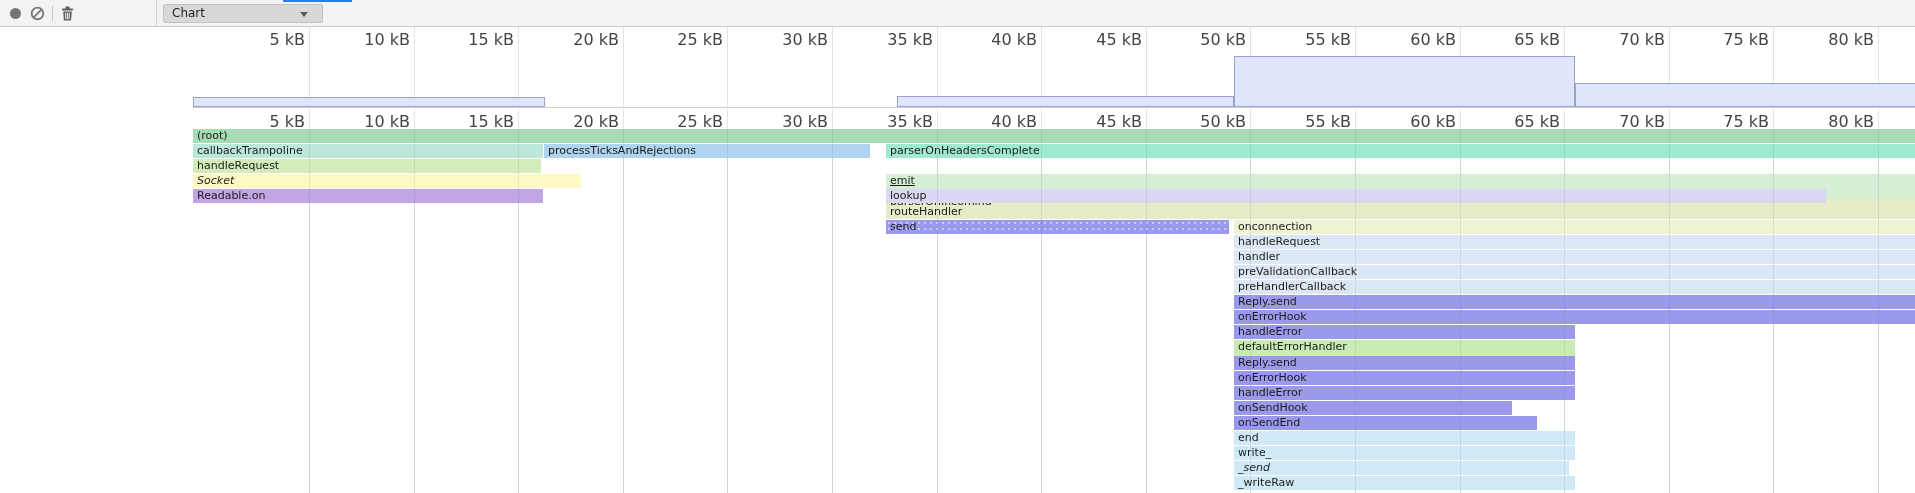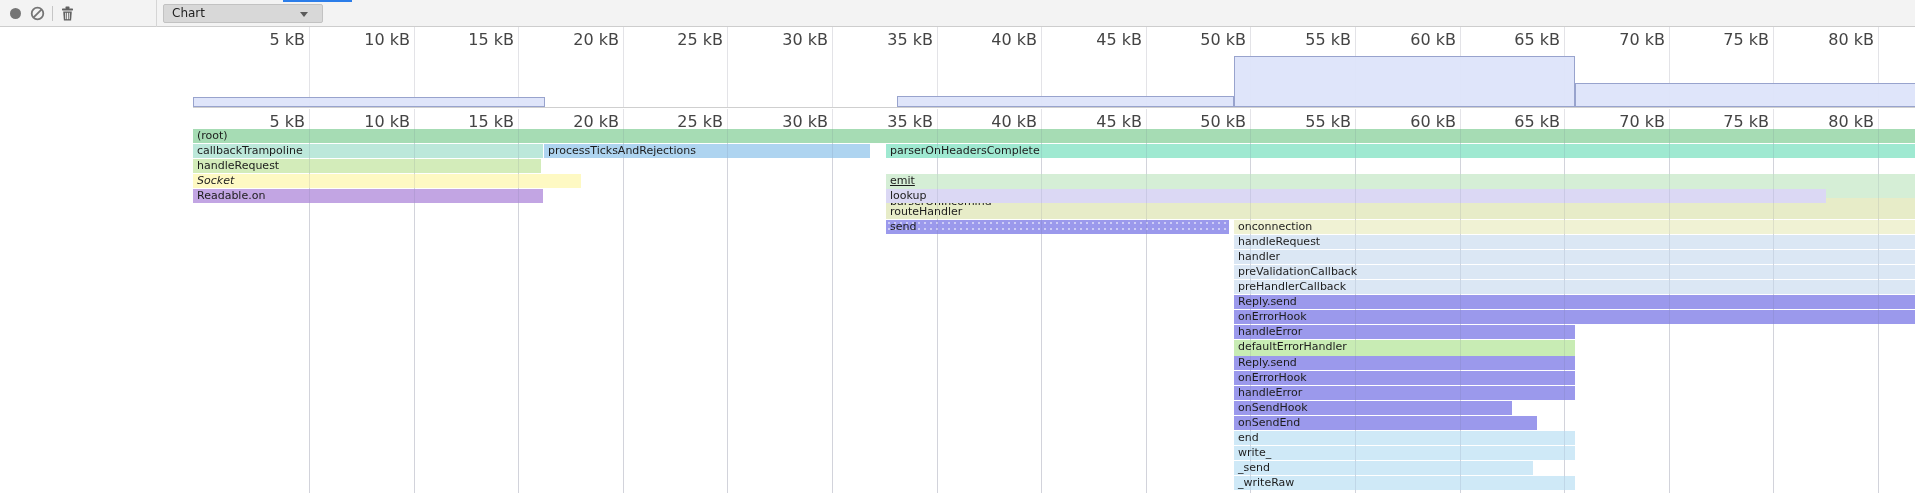--- a/index.html
+++ b/index.html
@@ -181,21 +181,21 @@
         <div class="bar" style="left: 1041px; width: 682px; top: 283px; height: 14px; background-color: rgb(155, 153, 236);">onErrorHook</div>
         <div class="bar" style="left: 1041px; width: 341px; top: 298px; height: 14px; background-color: rgb(155, 153, 236);">handleError</div>
         <div class="bar" style="left: 1041px; width: 341px; top: 313px; height: 20px; background-color: rgb(200, 236, 180);">defaultErrorHandler</div>
         <div class="bar" style="left: 1041px; width: 341px; top: 329px; height: 14px; background-color: rgb(155, 153, 236);">Reply.send</div>
         <div class="bar" style="left: 1041px; width: 341px; top: 344px; height: 14px; background-color: rgb(155, 153, 236);">onErrorHook</div>
         <div class="bar" style="left: 1041px; width: 341px; top: 359px; height: 14px; background-color: rgb(155, 153, 236);">handleError</div>
         <div class="bar" style="left: 1041px; width: 278px; top: 374px; height: 14px; background-color: rgb(155, 153, 236);">onSendHook</div>
         <div class="bar" style="left: 1041px; width: 303px; top: 389px; height: 14px; background-color: rgb(155, 153, 236);">onSendEnd</div>
         <div class="bar" style="left: 1041px; width: 341px; top: 404px; height: 14px; background-color: rgb(207, 233, 247);">end</div>
         <div class="bar" style="left: 1041px; width: 341px; top: 419px; height: 14px; background-color: rgb(207, 233, 247);">write_</div>
-        <div class="bar" style="left: 1041px; width: 299px; top: 434px; height: 14px; background-color: rgb(207, 233, 247);">_send</div>
+        <div class="bar" style="left: 1041px; width: 335px; top: 434px; height: 14px; background-color: rgb(207, 233, 247); font-style: italic;">_send</div>
         <div class="bar" style="left: 1041px; width: 341px; top: 449px; height: 14px; background-color: rgb(207, 233, 247);">_writeRaw</div>
       </div>
     <div id="fl-grid-over">
         <div class="gridline" style="left: 116px; top: 102px; height: 364px; background: rgba(90, 100, 130, 0.13);"></div>
         <div class="gridline" style="left: 221px; top: 102px; height: 364px; background: rgba(90, 100, 130, 0.13);"></div>
         <div class="gridline" style="left: 325px; top: 102px; height: 364px; background: rgba(90, 100, 130, 0.13);"></div>
         <div class="gridline" style="left: 430px; top: 102px; height: 364px; background: rgba(90, 100, 130, 0.13);"></div>
         <div class="gridline" style="left: 534px; top: 102px; height: 364px; background: rgba(90, 100, 130, 0.13);"></div>
         <div class="gridline" style="left: 639px; top: 102px; height: 364px; background: rgba(90, 100, 130, 0.13);"></div>
         <div class="gridline" style="left: 744px; top: 102px; height: 364px; background: rgba(90, 100, 130, 0.13);"></div>

